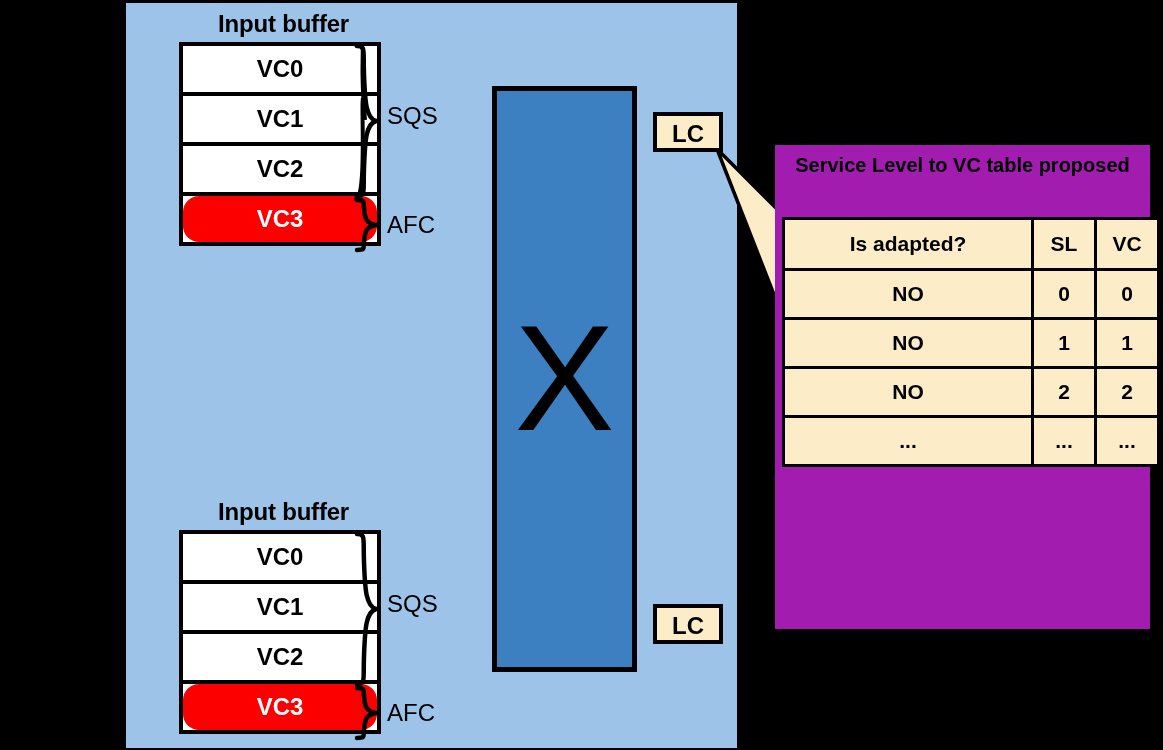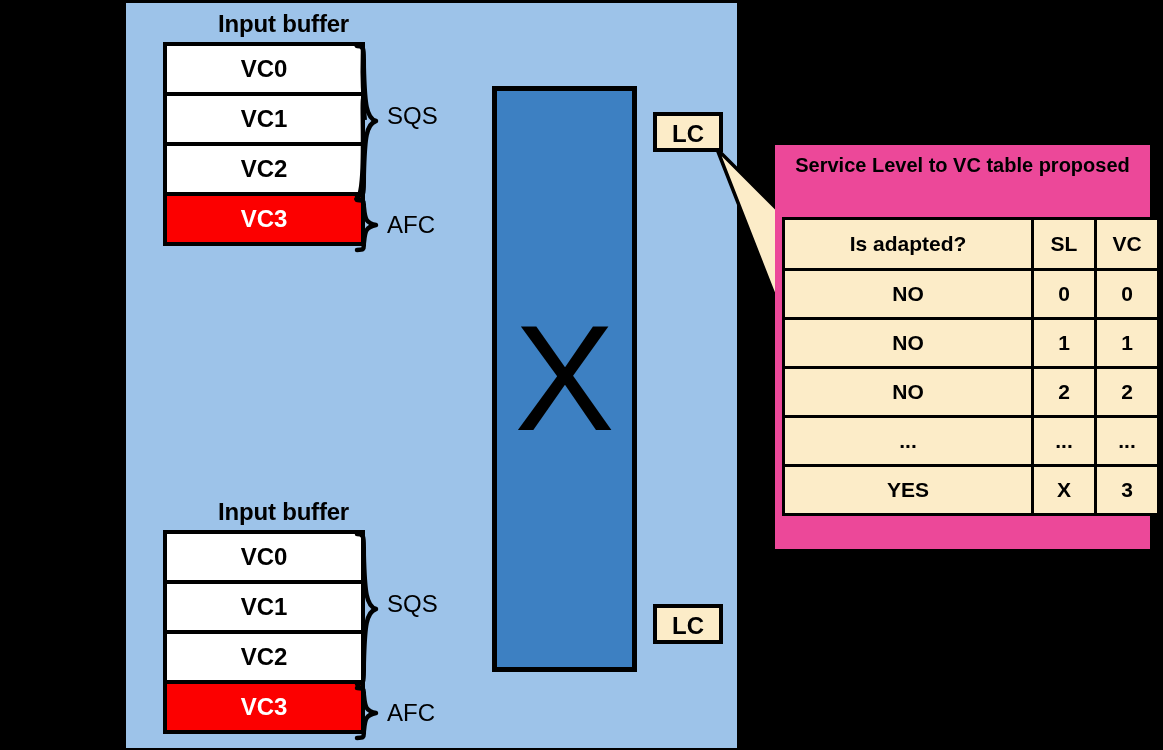--- a/index.html
+++ b/index.html
@@ -40,40 +40,41 @@
     width: 186px;
     text-align: right;
     font-size: 24px;
     font-weight: bold;
     color: #000000;
     letter-spacing: -0.2px;
     white-space: nowrap;
   }
   .vc-stack {
     position: absolute;
-    left: 0;
+    left: 16px;
     top: 32px;
     width: 202px;
     border: 4px solid #000000;
     box-sizing: border-box;
     background: #ffffff;
   }
   .vc-row {
     height: 46px;
     line-height: 46px;
     text-align: center;
     font-size: 24px;
     font-weight: bold;
     color: #000000;
     background: #ffffff;
     border-bottom: 4px solid #000000;
     box-sizing: content-box;
   }
   .vc-row.last {
     border-bottom: none;
+    border-radius: 16px;
   }
   .vc-row.highlight {
     background: #fc0000;
     color: #ffffff;
   }
 
   
   .brace {
     position: absolute;
     pointer-events: none;
@@ -135,22 +136,22 @@
     width: 100px;
     height: 190px;
   }
 
   
   .table-panel {
     position: absolute;
     left: 775px;
     top: 145px;
     width: 375px;
-    height: 404px;
-    background: #ec4899;
+    height: 484px;
+    background: #a21caf;
     box-sizing: border-box;
   }
   .table-title {
     position: absolute;
     left: 10px;
     top: 8px;
     width: 355px;
     text-align: center;
     font-size: 20px;
     line-height: 25px;
@@ -265,22 +266,17 @@
         <tr>
           <td>NO</td>
           <td>2</td>
           <td>2</td>
         </tr>
         <tr>
           <td>...</td>
           <td>...</td>
           <td>...</td>
         </tr>
-        <tr>
-          <td>YES</td>
-          <td>X</td>
-          <td>3</td>
-        </tr>
       </tbody>
     </table>
   </div>
 
 </div>
 
 </body></html>

